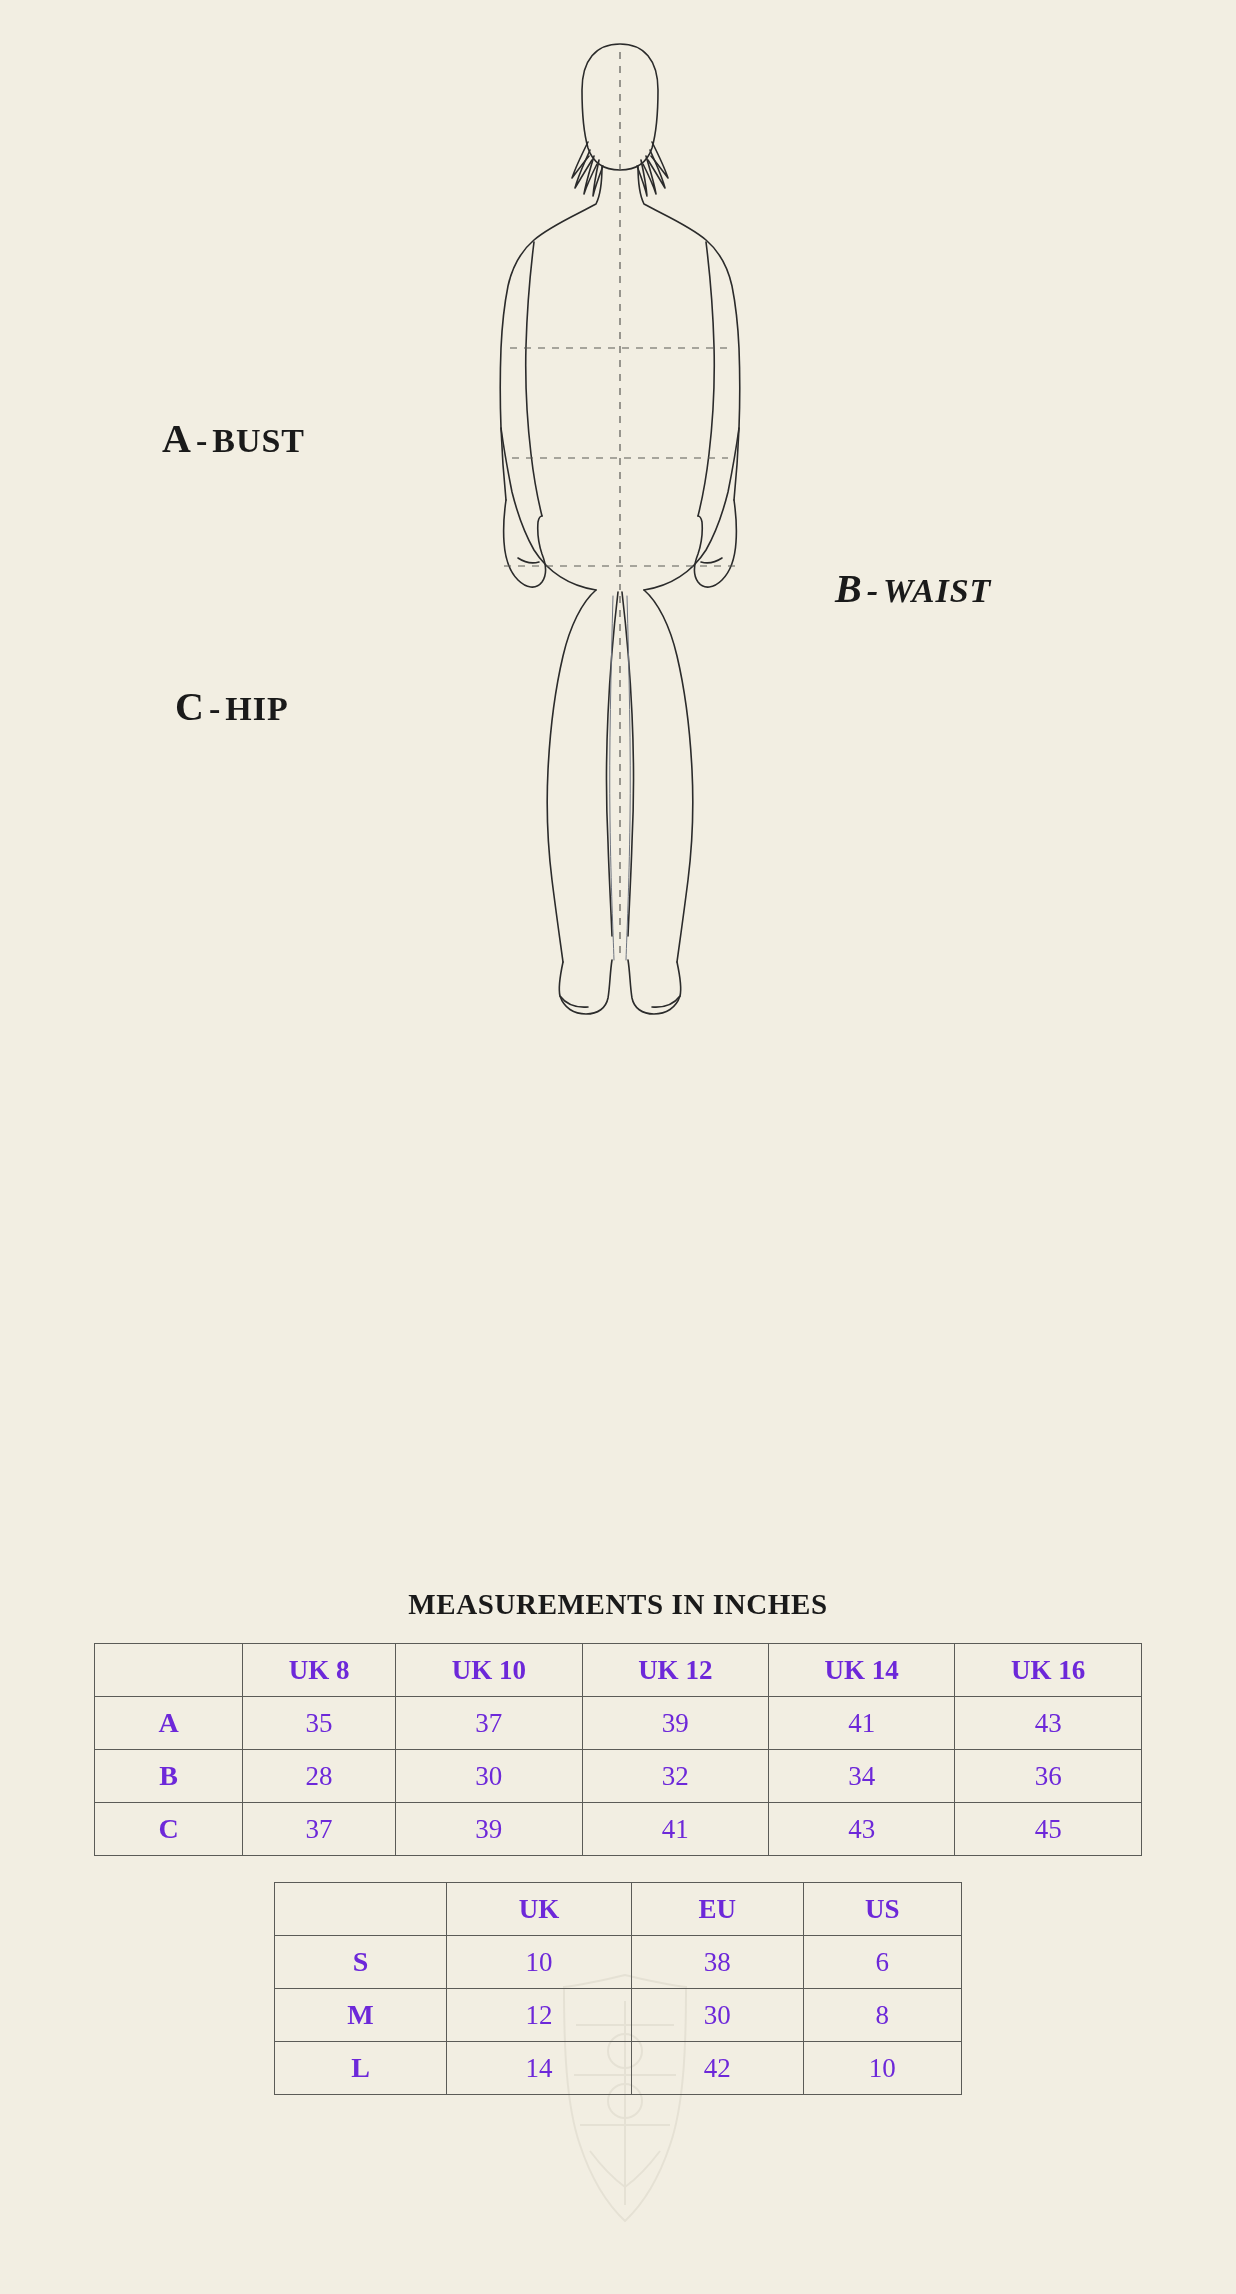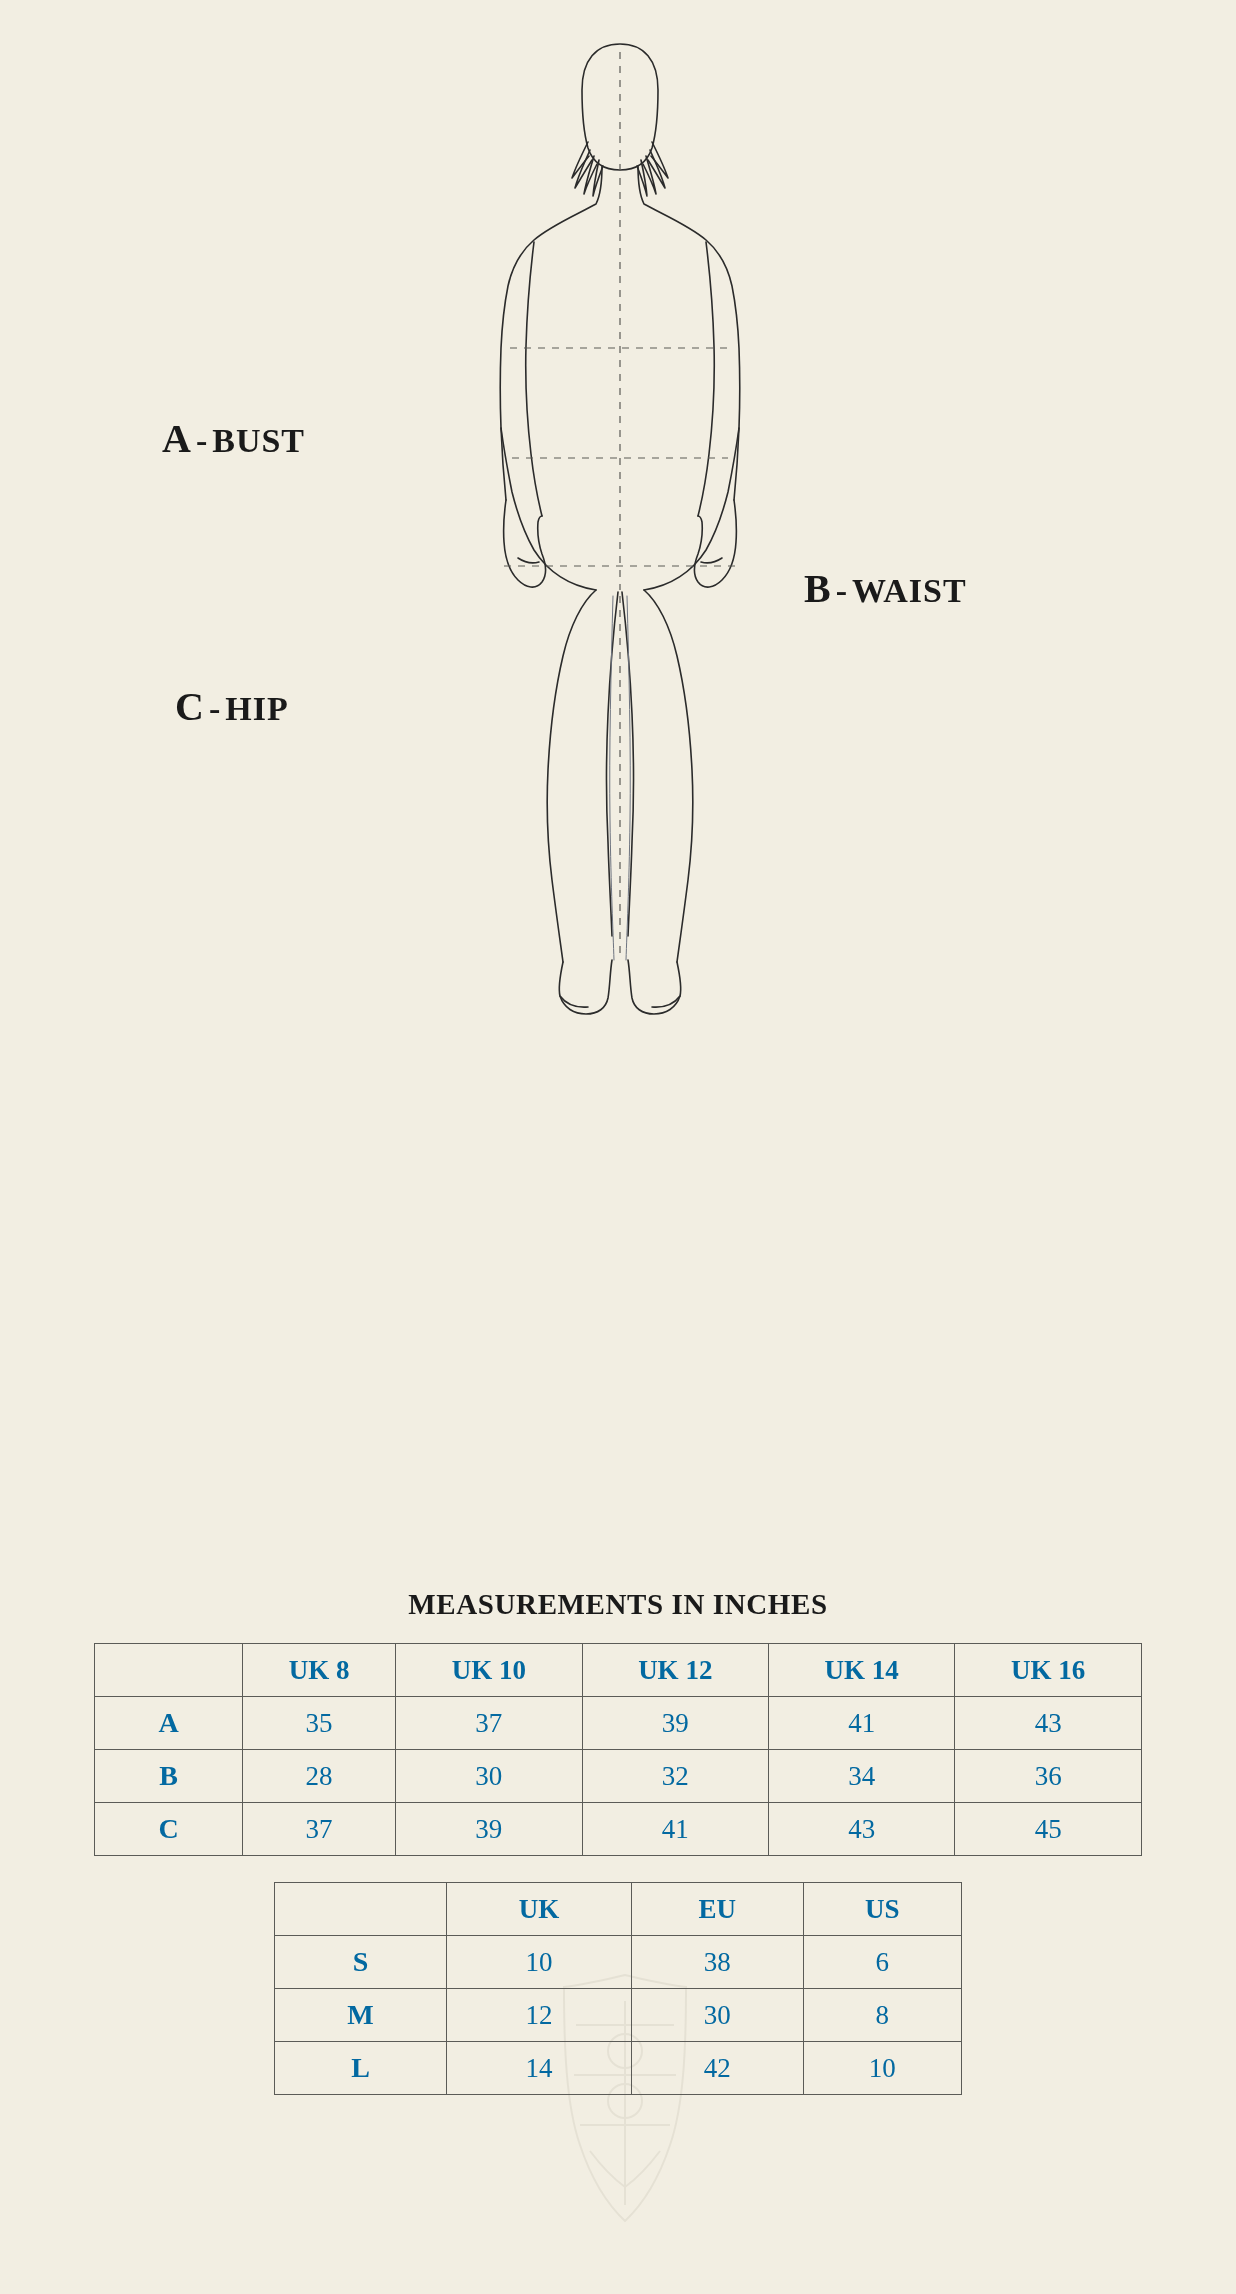--- a/index.html
+++ b/index.html
@@ -52,21 +52,21 @@
   .callout .sep {
     font-size: 34px;
     font-weight: bold;
   }
   .callout .word {
     font-size: 34px;
     font-weight: bold;
     letter-spacing: 1px;
   }
   #callout-bust { left: 162px; top: 415px; }
-  #callout-waist { left: 804px; top: 565px; }
+  #callout-waist { left: 835px; top: 565px; font-style: italic; }
   #callout-hip  { left: 175px; top: 683px; }
 
   
   .table-title {
     text-align: center;
     font-family: "Liberation Serif", serif;
     font-weight: bold;
     font-size: 29px;
     letter-spacing: 0.6px;
     margin-top: 48px;
@@ -76,21 +76,21 @@
     font-family: "Liberation Serif", serif;
     background: transparent;
   }
   table td, table th {
     border: 1px solid #5b5b57;
     text-align: center;
     font-size: 27px;
     font-weight: normal;
     padding: 0;
     height: 52px;
-    color: #0369a1;
+    color: #6d28d9;
   }
   table th {
     font-weight: bold;
   }
   table td.rowhead {
     font-weight: bold;
     font-size: 28px;
   }
 
   #measurements-block {

